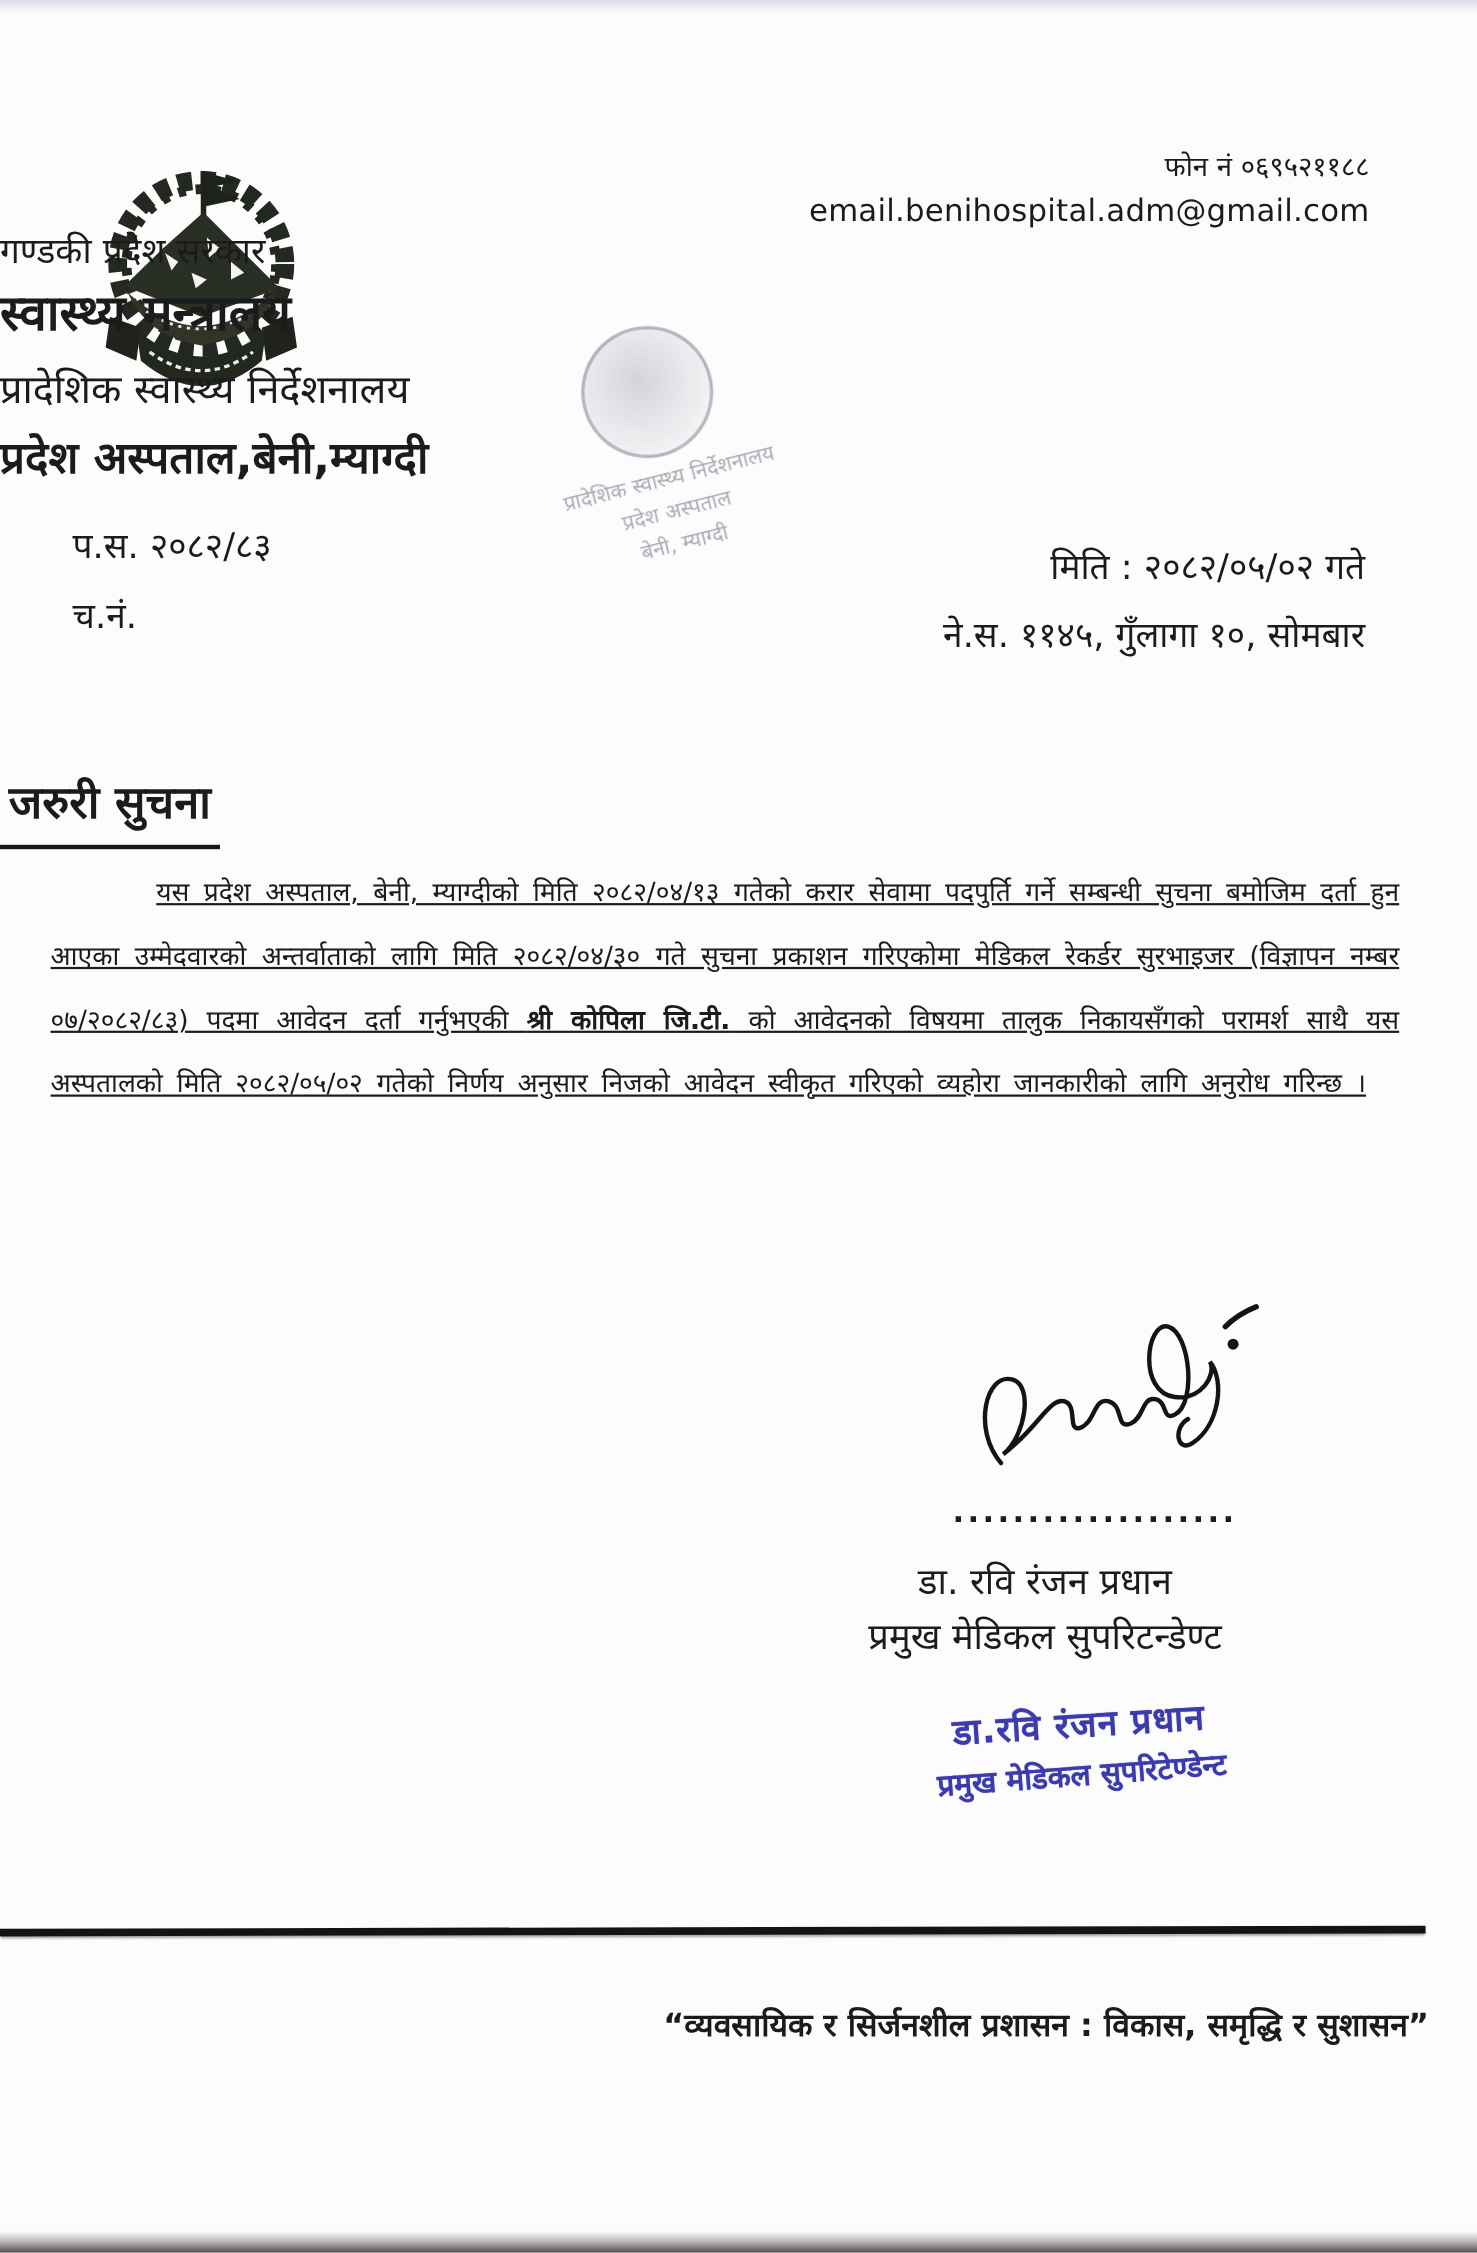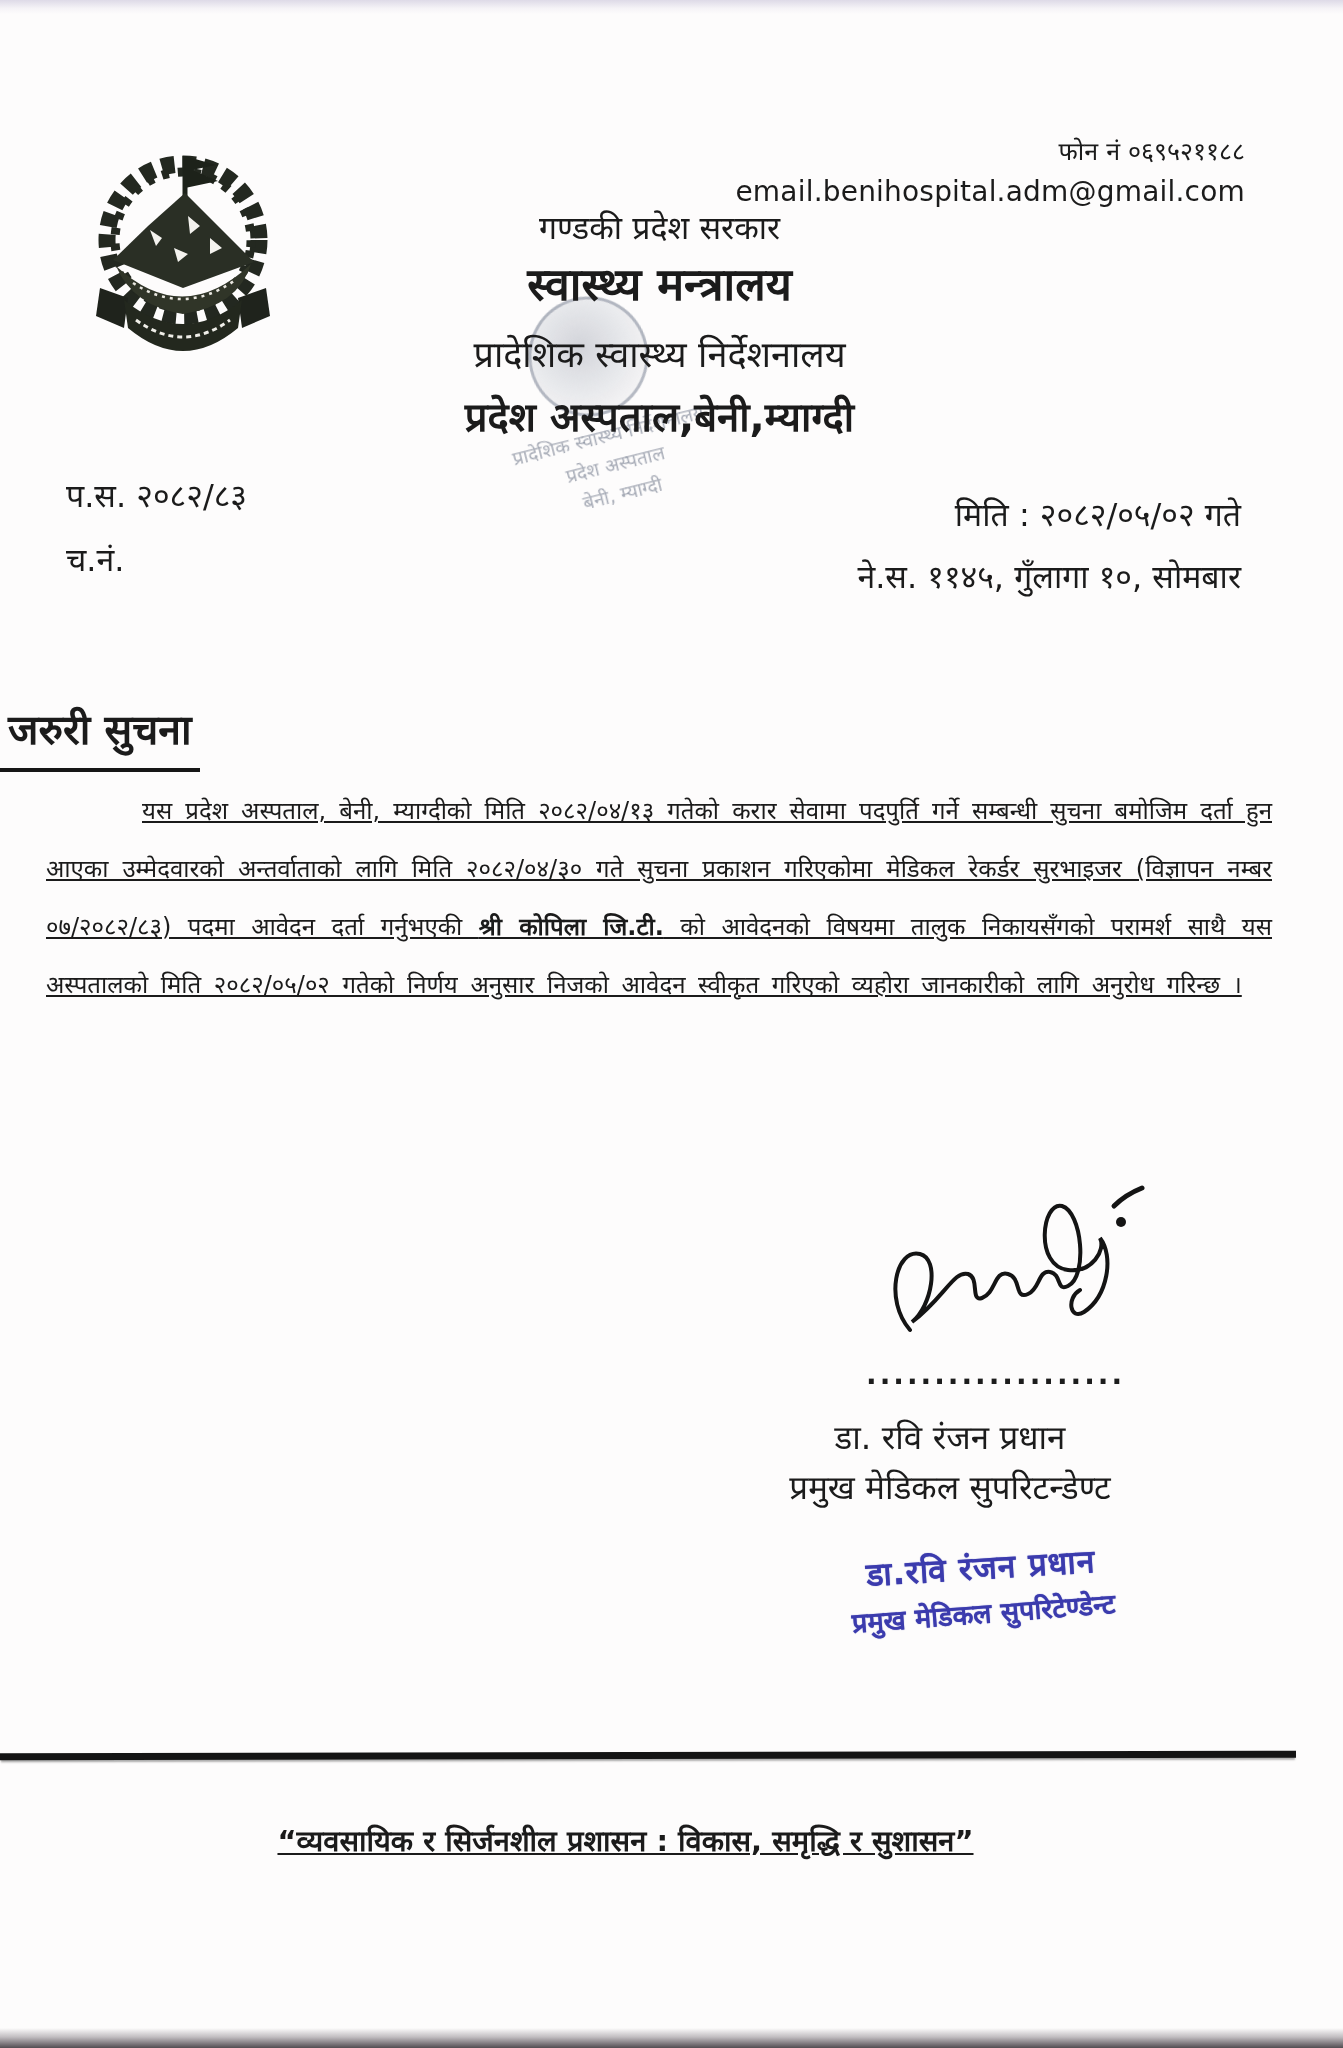--- a/index.html
+++ b/index.html
@@ -24,21 +24,21 @@
   }
   
   .contact {
     position:absolute; top:132px; right:98px; text-align:right;
     font-weight:normal; line-height:40px;
   }
   .contact .phone { font-size:25px; }
   .contact .email { font-size:28px; letter-spacing:.2px;margin-left:36px; }
   .logo { position:absolute; left:88px; top:138px; }
   .letterhead {
-    position:absolute; left:0; right:24px; top:212px; text-align:center;
+    position:absolute; left:0; right:24px; top:212px; 
     line-height:1;
   }
   .letterhead .gov   { font-size:32px; margin-bottom:18px; }
   .letterhead .min   { font-size:45px; font-weight:bold; margin-bottom:30px; }
   .letterhead .dir   { font-size:36px; margin-bottom:24px; }
   .letterhead .hosp  { font-size:40px; font-weight:bold; }
   
   .watermark {
     position:absolute; left:455px; top:295px; width:290px; text-align:center;
     color:rgba(110,118,136,.6);
@@ -88,22 +88,22 @@
   }
   .stamp .l1 { font-size:32px; letter-spacing:1px; }
   .stamp .l2 { font-size:27px; margin-top:6px; transform:rotate(-.8deg); }
   
   .footer-rule {
     position:absolute; left:0; top:1752px; width:1296px; height:7px;
     background:#141414; box-shadow:0 3px 2px -1px rgba(20,20,20,.35);
     transform:rotate(-.12deg);
   }
   .footer-motto {
-    position:absolute; left:0; right:0; top:1820px; text-align:center;
-    padding-right:92px; font-size:29px; font-weight:bold;text-decoration:underline;
+    position:absolute; left:0; right:0; top:1820px; text-align:right;
+    padding-right:44px; font-size:29px; font-weight:bold;
   }
 </style>
 </head>
 <body>
 
 <div class="page">
 
   <div class="scan-top"></div>
 
   <svg class="logo" width="190" height="215" viewBox="0 0 190 215">

